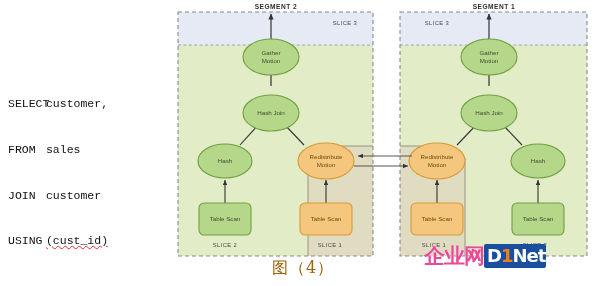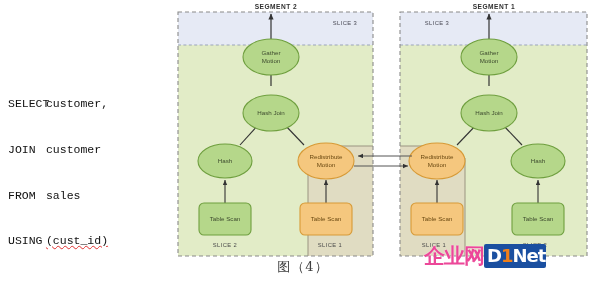--- a/index.html
+++ b/index.html
@@ -21,21 +21,21 @@
     text-underline-offset:1px;
   }
 
   
   #stage{position:absolute;left:0;top:0;width:599px;height:286px;}
   #stage svg{position:absolute;left:0;top:0;}
 
   .capt{
     position:absolute;left:248px;top:258px;width:110px;text-align:center;
     font-family:"DejaVu Serif","Liberation Serif",serif;
-    font-size:13px;color:#404040;letter-spacing:1px;
+    font-size:16px;color:#a16207;letter-spacing:1px;
   }
 
   
   .wm{position:absolute;left:424px;top:243px;width:172px;height:43px;}
   .wm-row{display:flex;align-items:center;height:26px;}
   .wm-cn{
     font-family:"DejaVu Sans","Liberation Sans",sans-serif;
     font-weight:bold;font-size:21px;color:#ec4899;letter-spacing:-1px;
     text-shadow:0 0 1px #fff;
   }
@@ -51,22 +51,22 @@
     font-family:"DejaVu Sans","Liberation Sans",sans-serif;
   }
 </style>
 </head>
 <body>
 
 <div id="root">
 
   <div class="sql">
     <span class="ln"><span class="kw">SELECT</span><span>customer,</span></span>
+    <span class="ln"><span class="kw">FROM</span><span>sales</span></span>
     <span class="ln"><span class="kw">JOIN</span><span>customer</span></span>
-    <span class="ln"><span class="kw">FROM</span><span>sales</span></span>
     <span class="ln"><span class="kw">USING</span><span class="squig">(cust_id)</span></span>
     
   </div>
 
   <div id="stage">
     <svg width="599" height="286" viewBox="0 0 599 286">
       <defs>
         <marker id="ah" markerWidth="7" markerHeight="7" refX="5.6" refY="2.6" orient="auto" markerUnits="userSpaceOnUse">
           <path d="M0,0 L6,2.6 L0,5.2 z" fill="#333"></path>
         </marker>

